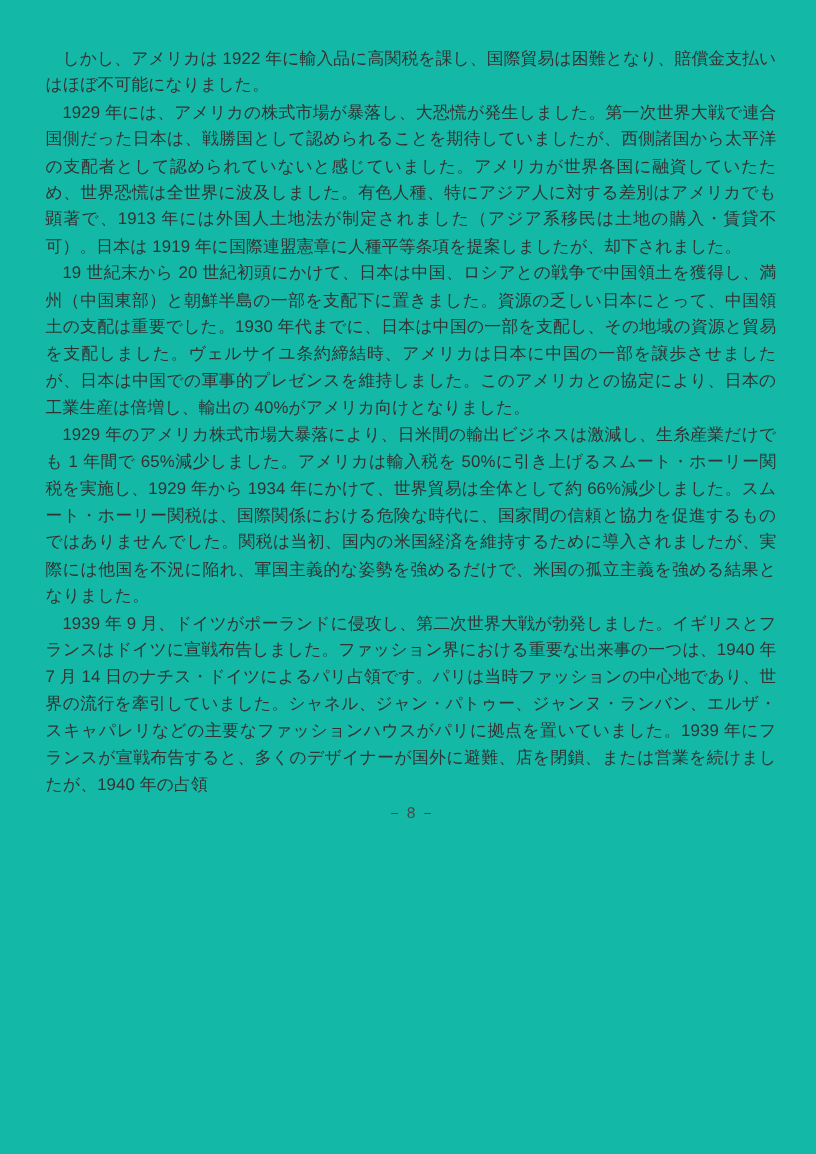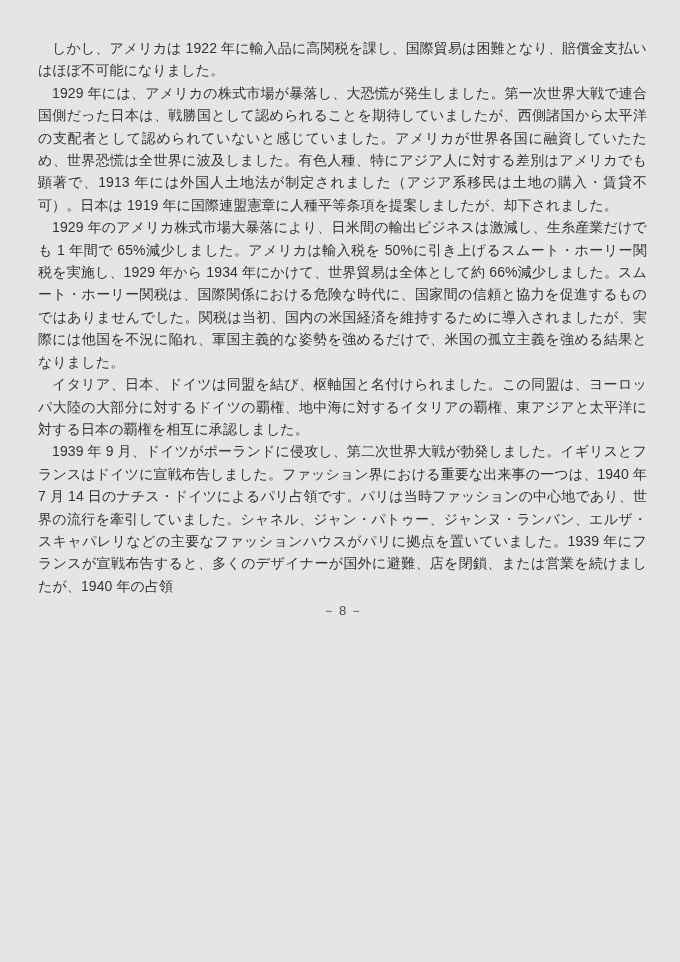--- a/index.html
+++ b/index.html
@@ -10,21 +10,21 @@
   body {
     width: 680px;
     height: 962px;
     overflow: hidden;
     font-family: "Liberation Sans", "DejaVu Sans", sans-serif;
   }
   .page {
     box-sizing: border-box;
     width: 680px;
     height: 962px;
-    background: #e5e5e5;
+    background: #14b8a6;
     padding: 37px 33px 0 38px;
     color: #333333;
   }
   .body-text p {
     margin: 0;
     font-size: 14px;
     line-height: 22.4px;
     text-indent: 1em;
     text-align: justify;
     letter-spacing: 0.1px;
@@ -38,18 +38,18 @@
     color: #4a4a4a;
   }
 </style>
 </head>
 <body>
 
 <div class="page">
   <div class="body-text">
     <p>しかし、アメリカは 1922 年に輸入品に高関税を課し、国際貿易は困難となり、賠償金支払いはほぼ不可能になりました。</p>
     <p>1929 年には、アメリカの株式市場が暴落し、大恐慌が発生しました。第一次世界大戦で連合国側だった日本は、戦勝国として認められることを期待していましたが、西側諸国から太平洋の支配者として認められていないと感じていました。アメリカが世界各国に融資していたため、世界恐慌は全世界に波及しました。有色人種、特にアジア人に対する差別はアメリカでも顕著で、1913 年には外国人土地法が制定されました（アジア系移民は土地の購入・賃貸不可）。日本は 1919 年に国際連盟憲章に人種平等条項を提案しましたが、却下されました。</p>
+    <p>19 世紀末から 20 世紀初頭にかけて、日本は中国、ロシアとの戦争で中国領土を獲得し、満州（中国東部）と朝鮮半島の一部を支配下に置きました。資源の乏しい日本にとって、中国領土の支配は重要でした。1930 年代までに、日本は中国の一部を支配し、その地域の資源と貿易を支配しました。ヴェルサイユ条約締結時、アメリカは日本に中国の一部を譲歩させましたが、日本は中国での軍事的プレゼンスを維持しました。このアメリカとの協定により、日本の工業生産は倍増し、輸出の 40%がアメリカ向けとなりました。</p>
     <p>1929 年のアメリカ株式市場大暴落により、日米間の輸出ビジネスは激減し、生糸産業だけでも 1 年間で 65%減少しました。アメリカは輸入税を 50%に引き上げるスムート・ホーリー関税を実施し、1929 年から 1934 年にかけて、世界貿易は全体として約 66%減少しました。スムート・ホーリー関税は、国際関係における危険な時代に、国家間の信頼と協力を促進するものではありませんでした。関税は当初、国内の米国経済を維持するために導入されましたが、実際には他国を不況に陥れ、軍国主義的な姿勢を強めるだけで、米国の孤立主義を強める結果となりました。</p>
-    <p>イタリア、日本、ドイツは同盟を結び、枢軸国と名付けられました。この同盟は、ヨーロッパ大陸の大部分に対するドイツの覇権、地中海に対するイタリアの覇権、東アジアと太平洋に対する日本の覇権を相互に承認しました。</p>
     <p>1939 年 9 月、ドイツがポーランドに侵攻し、第二次世界大戦が勃発しました。イギリスとフランスはドイツに宣戦布告しました。ファッション界における重要な出来事の一つは、1940 年 7 月 14 日のナチス・ドイツによるパリ占領です。パリは当時ファッションの中心地であり、世界の流行を牽引していました。シャネル、ジャン・パトゥー、ジャンヌ・ランバン、エルザ・スキャパレリなどの主要なファッションハウスがパリに拠点を置いていました。1939 年にフランスが宣戦布告すると、多くのデザイナーが国外に避難、店を閉鎖、または営業を続けましたが、1940 年の占領</p>
   </div>
   <div class="page-footer">－ 8 －</div>
 </div>
 
 </body></html>

